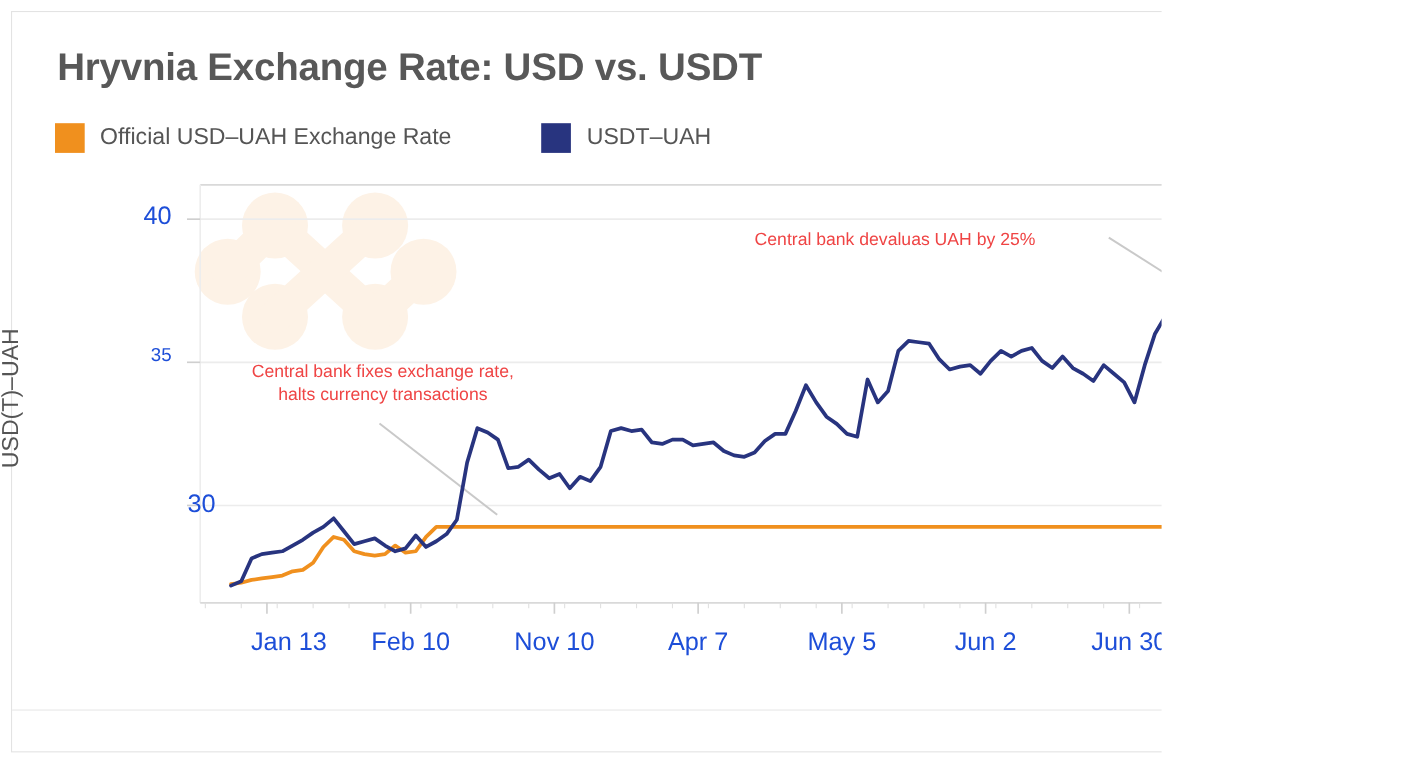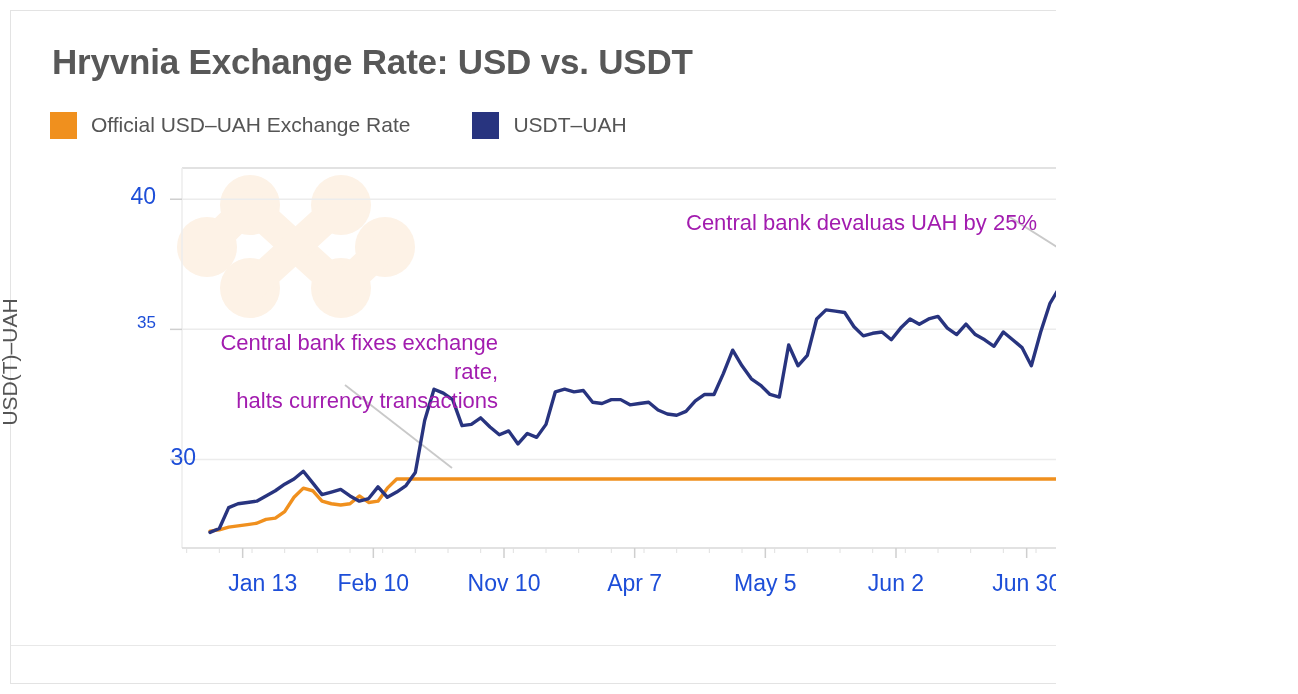--- a/index.html
+++ b/index.html
@@ -38,20 +38,21 @@
     letter-spacing: -0.2px;
     white-space: nowrap;
   }
   #legend {
     position: absolute;
     left: 50px;
     top: 110px;
     display: flex;
     align-items: center;
     height: 30px;
+    gap: 20px;
   }
   .legend-item {
     display: flex;
     align-items: center;
     height: 30px;
   }
   .legend-item.first { margin-right: 62px; }
   .legend-swatch {
     width: 27px;
     height: 27px;
@@ -85,26 +86,26 @@
   .xtick {
     position: absolute;
     font-size: 23px;
     color: #1d4ed8;
     text-align: center;
     white-space: nowrap;
     transform: translateX(-50%);
   }
   .annotation {
     position: absolute;
-    font-size: 22px;
-    color: #a21caf;
+    font-size: 16px;
+    color: #ef4444;
     line-height: 1.32;
     white-space: pre-line;
   }
-  #annotation-1 { left: 198px; top: 328px; text-align: right; width: 300px; }
+  #annotation-1 { left: 198px; top: 328px; text-align: center; width: 300px; }
   #annotation-2 { left: 686px; top: 208px; text-align: left; }
   #source {
     position: absolute;
     left: 22px;
     top: 660px;
     font-size: 19px;
     color: #3c3c3c;
     white-space: nowrap;
   }
   #source .src-link {

